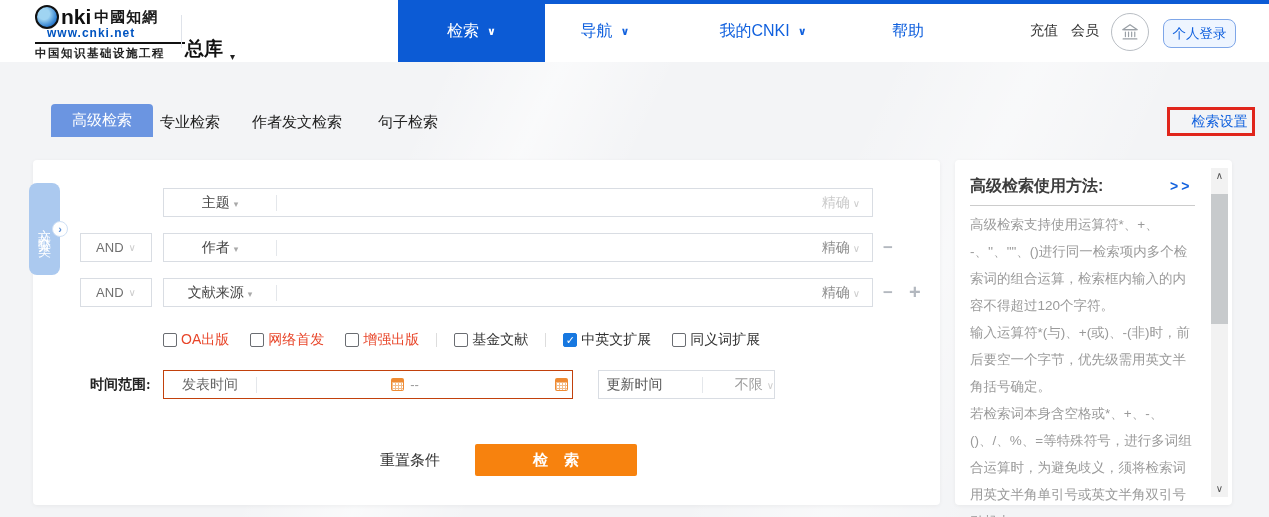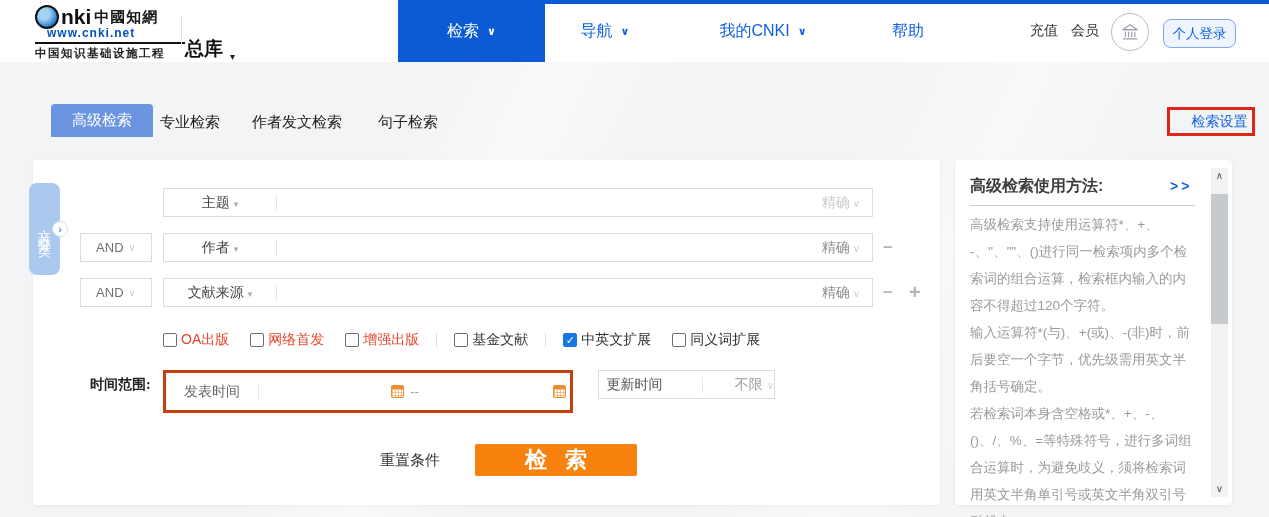--- a/index.html
+++ b/index.html
@@ -74,34 +74,34 @@
 
   .cb-row { position:absolute; left:130px; top:170px; height:20px; display:flex; align-items:center; }
   .cb-item { display:flex; align-items:center; font-size:14px; margin-right:21px; cursor:pointer; white-space:nowrap; }
   .cb-box { width:14px; height:14px; border:1.5px solid #6a6d72; border-radius:2px; margin-right:4px; background:#fff; display:flex; align-items:center; justify-content:center; }
   .cb-box.checked { background:#1778e0; border-color:#1778e0; color:#fff; font-size:11px; line-height:12px; }
   .cb-red { color:#e8462a; }
   .cb-dark { color:#333; }
   .cb-div { width:1px; height:14px; background:#ddd; margin:0 17px 0 -4px; }
 
   .time-label { position:absolute; left:57px; top:216px; font-size:14px; font-weight:bold; color:#222;font-family:Liberation Serif, serif; }
-  .pub-box { position:absolute; left:130px; top:210px; width:410px; height:43px; border:3px solid #c2410c; display:flex; align-items:center; background:#fff; }
+  .pub-box { position:absolute; left:130px; top:210px; width:410px; height:29px; border:1px solid #c2410c; display:flex; align-items:center; background:#fff; }
   .pb-label { width:92px; text-align:center; font-size:14px; color:#666; white-space:nowrap; }
   .date-input { flex:1; border:none; outline:none; height:25px; font-size:13px; padding:0 6px; min-width:30px; font-family:inherit; }
   .cal { width:13px; height:13px; border:1px solid #ef8b33; border-top:4px solid #ef8b33; border-radius:2px; background-color:#fff;
     background-image:repeating-linear-gradient(to right,#f3bd8b 0 1px,transparent 1px 3px),repeating-linear-gradient(to bottom,#f3bd8b 0 1px,transparent 1px 3px);
     margin:0 4px; cursor:pointer; flex:none; }
   .date-dash { color:#999; font-size:13px; margin:0 2px; }
   .upd-box { position:absolute; left:565px; top:210px; width:177px; height:29px; border:1px solid #d9dde3; display:flex; align-items:center; background:#fff;gap:32px; }
   .ub-label { width:88px; text-align:center; font-size:14px; color:#555; white-space:nowrap; }
   .ub-value { flex:1; text-align:center; font-size:14px; color:#9b9b9b; cursor:pointer; white-space:nowrap; }
   .ub-value .chev { font-size:10px; color:#ccc; margin-left:4px; }
 
   .reset-link { position:absolute; left:347px; top:291px; font-size:15px; color:#333; cursor:pointer; }
-  .search-btn { position:absolute; left:442px; top:284px; width:162px; height:32px; background:#f7820e; border:none; border-radius:2px; color:#fff; font-size:22px; font-weight:bold; letter-spacing:6px; text-indent:6px; cursor:pointer; display:flex; align-items:center; justify-content:center; font-family:inherit; }
+  .search-btn { position:absolute; left:442px; top:284px; width:162px; height:32px; background:#f7820e; border:none; border-radius:2px; color:#fff; font-size:15px; font-weight:bold; letter-spacing:6px; text-indent:6px; cursor:pointer; display:flex; align-items:center; justify-content:center; font-family:inherit; }
 
   
   .help-panel { position:absolute; left:955px; top:98px; width:277px; height:345px; background:#fff; border-radius:4px; box-shadow:0 1px 4px rgba(0,0,0,.05); }
   .help-title { position:absolute; left:15px; top:16px; font-size:16px; font-weight:bold; color:#3c3c3c; }
   .help-more { position:absolute; left:215px; top:18px; color:#1161de; font-size:14px; font-weight:bold; letter-spacing:3px; cursor:pointer; }
   .help-divider { position:absolute; left:15px; top:45px; width:225px; height:1px; background:#ccc; }
   .help-text { position:absolute; left:15px; top:51px; width:228px; font-size:13.5px; color:#9a9a9a; line-height:27px; }
   .help-text p { margin:0; word-break:break-all; }
 
   .scrollbar { position:absolute; left:256px; top:8px; width:17px; height:329px; background:#f2f2f2; }

